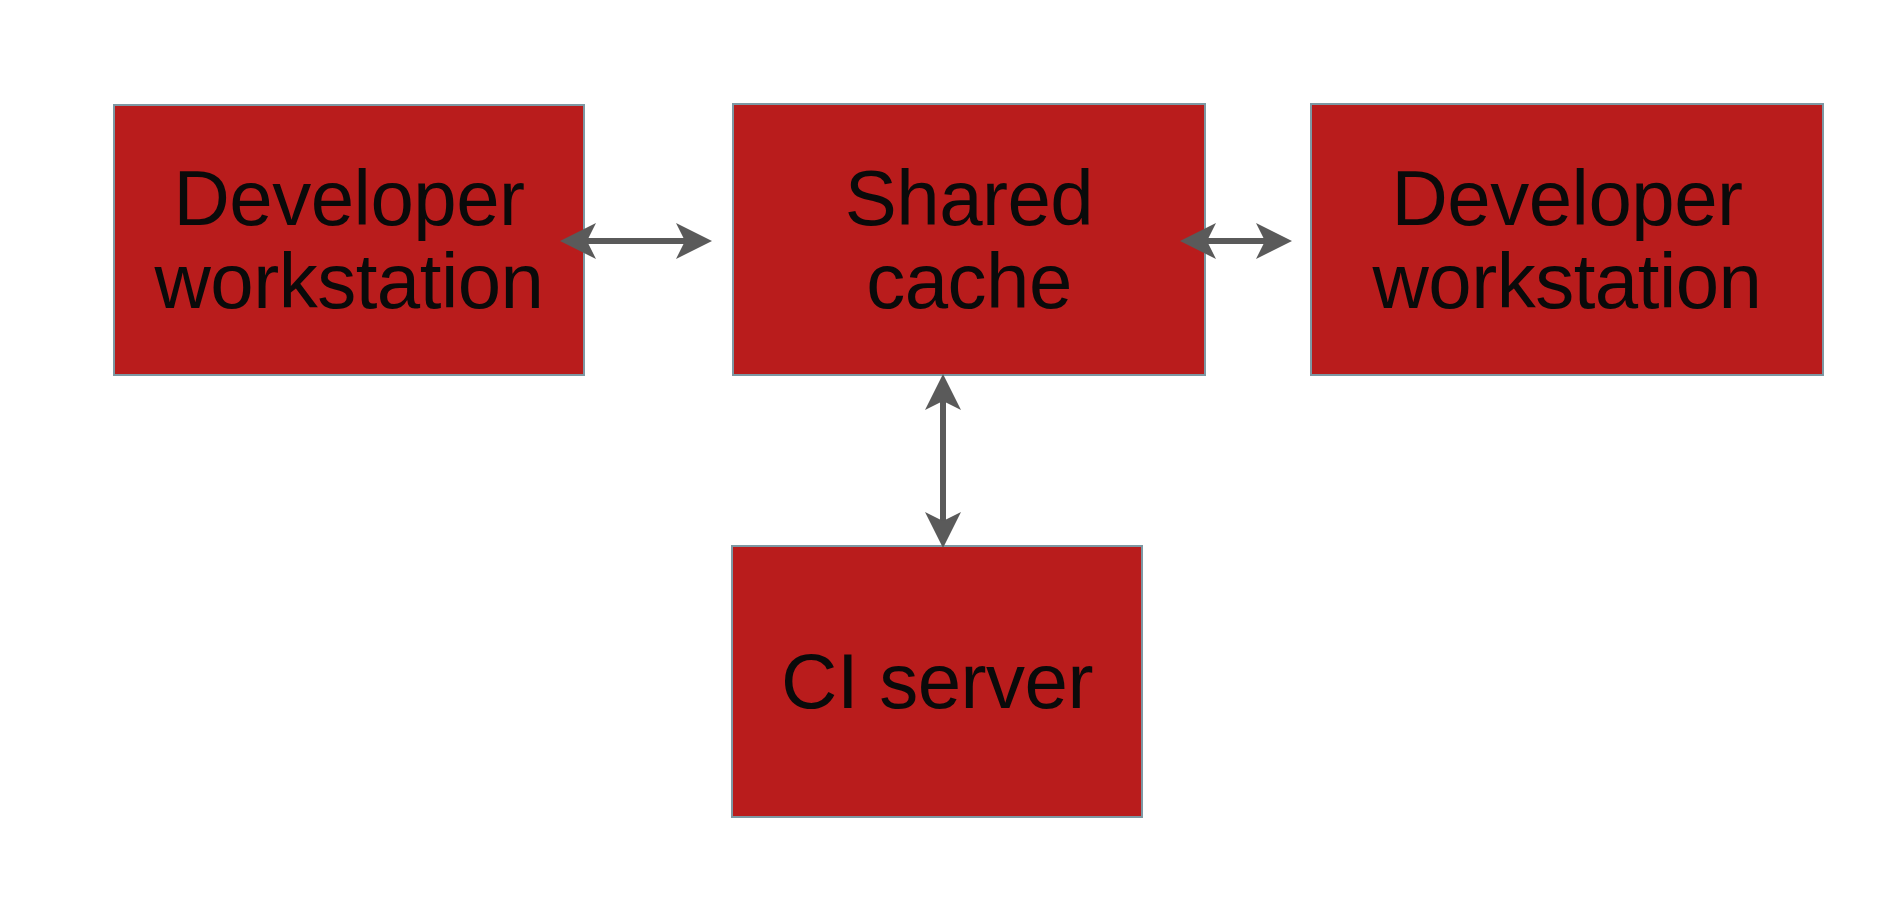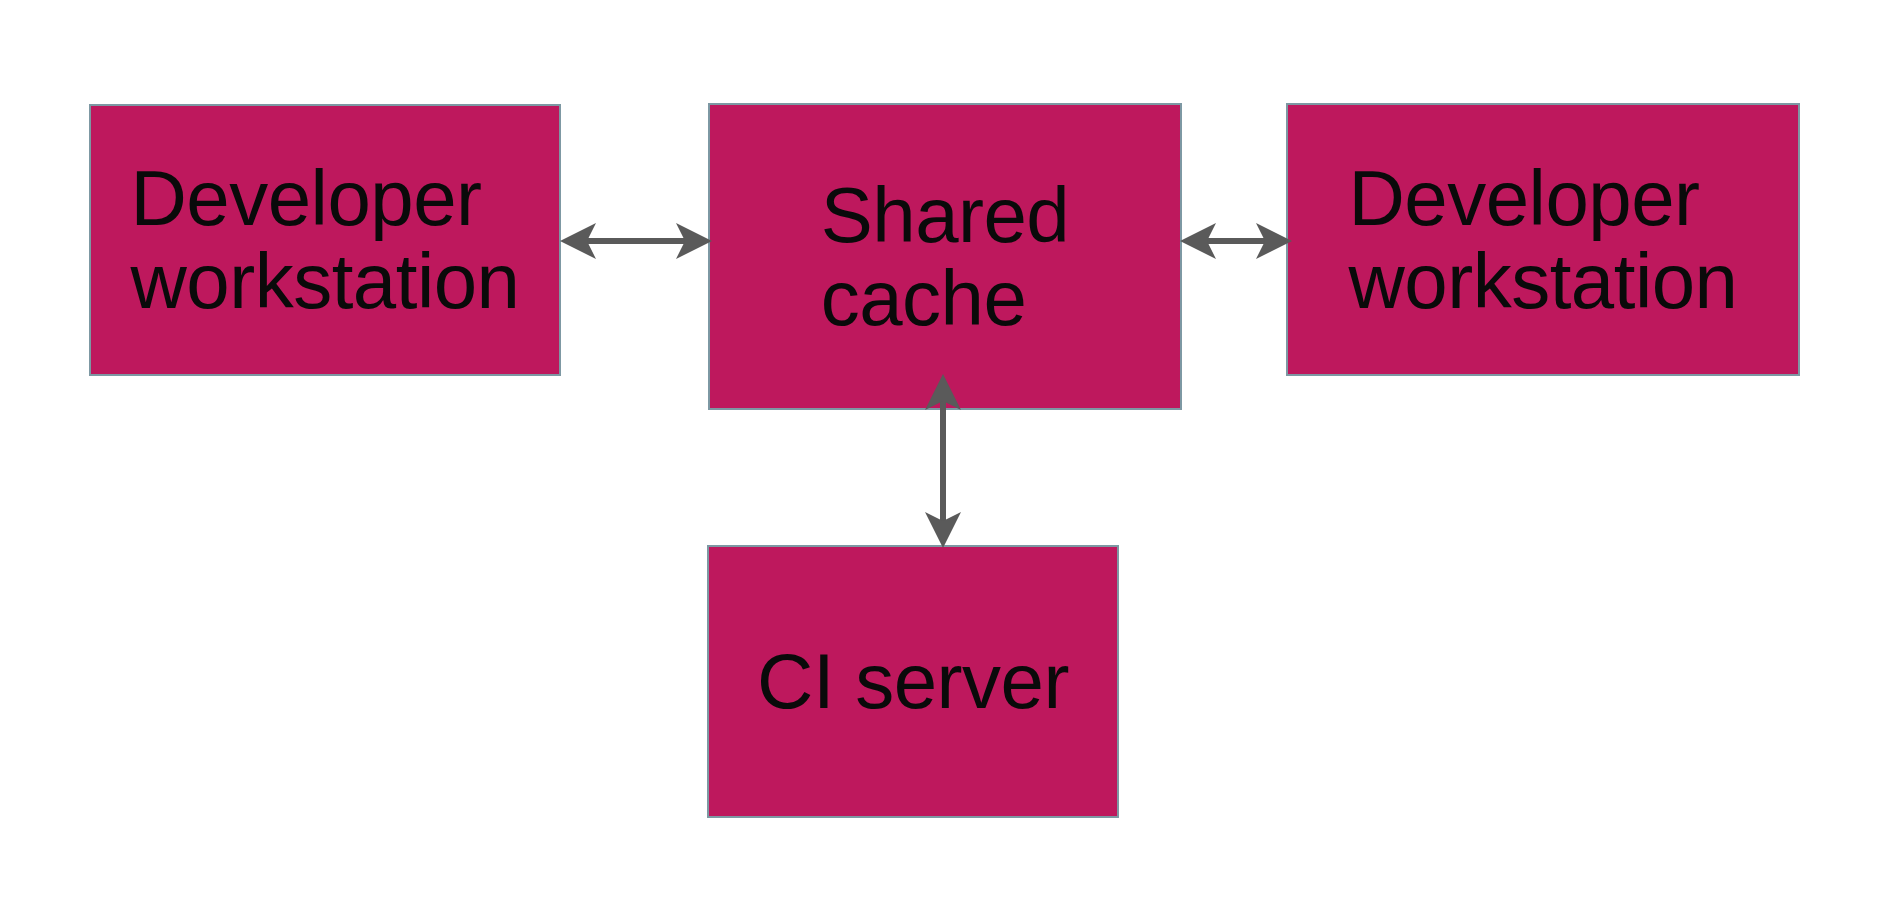--- a/index.html
+++ b/index.html
@@ -13,39 +13,41 @@
   #canvas {
     position: relative;
     width: 1900px;
     height: 922px;
     background: #ffffff;
     overflow: hidden;
   }
   .node {
     position: absolute;
     box-sizing: border-box;
-    background: #be185d;
+    background: #b91c1c;
     border: 2px solid #7d98a3;
     display: flex;
     align-items: center;
     justify-content: center;
+    text-align: center;
+    margin-left: 24px;
   }
   .node-label {
     font-family: "Liberation Sans", sans-serif;
     font-size: 78px;
     line-height: 1.06;
     color: #0a0a0a;
     font-weight: 400;
     letter-spacing: -0.5px;
     white-space: pre-line;
     padding: 0 8px;
   }
   
   #node-dev-left   { left: 89px;   top: 104px; width: 472px; height: 272px; }
-  #node-cache      { left: 708px;  top: 103px; width: 474px; height: 307px; }
+  #node-cache      { left: 708px;  top: 103px; width: 474px; height: 273px; }
   #node-dev-right  { left: 1286px; top: 103px; width: 514px; height: 273px; }
   #node-ci         { left: 707px;  top: 545px; width: 412px; height: 273px; }
 
   .edge {
     position: absolute;
     overflow: visible;
     pointer-events: none;
   }
   #edge-left-cache  { left: 556px;  top: 206px; width: 160px; height: 70px; }
   #edge-cache-right { left: 1178px; top: 206px; width: 116px; height: 70px; }

